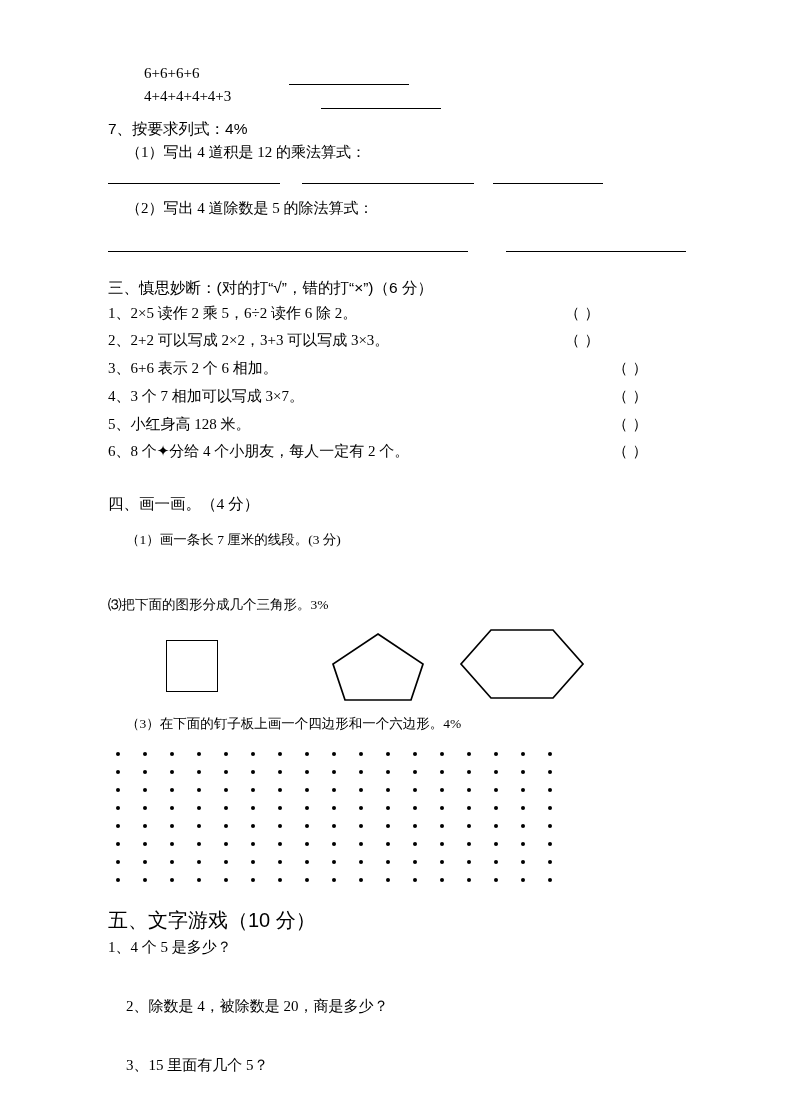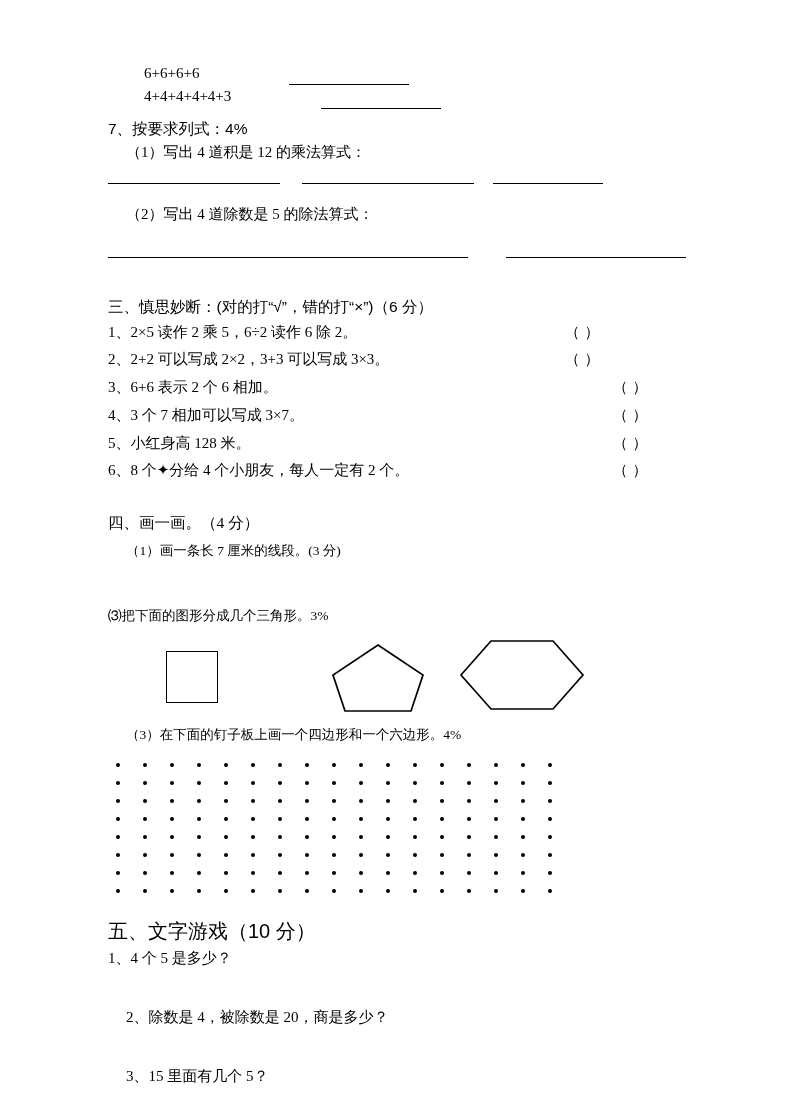--- a/index.html
+++ b/index.html
@@ -114,30 +114,30 @@
 
     <div class="line sec-head">7、按要求列式：4%</div>
     <div class="line indent2">（1）写出 4 道积是 12 的乘法算式：</div>
     <div class="line" style="margin-top:4px">
       <span class="blank-ul" style="width:172px"></span>
       <span style="display:inline-block;width:14px"></span>
       <span class="blank-ul" style="width:172px"></span>
       <span style="display:inline-block;width:12px"></span>
       <span class="blank-ul" style="width:110px"></span>
     </div>
-    <div class="line indent2" style="margin-top:12px">（2）写出 4 道除数是 5 的除法算式：</div>
+    <div class="line indent2" style="margin-top:6px">（2）写出 4 道除数是 5 的除法算式：</div>
     <div class="line" style="margin-top:16px">
       <span class="blank-ul" style="width:360px"></span>
       <span style="display:inline-block;width:30px"></span>
       <span class="blank-ul" style="width:180px"></span>
     </div>
 
     <div class="spacer-sm"></div>
 
-    <div class="line sec-head" style="margin-top:21px">三、慎思妙断：(对的打“√”，错的打“×”)（6 分）</div>
+    <div class="line sec-head" style="margin-top:8px">三、慎思妙断：(对的打“√”，错的打“×”)（6 分）</div>
 
     <div class="tf-row">
       <span class="tf-text">1、2×5 读作 2 乘 5，6÷2 读作 6 除 2。</span>
       <span class="tf-mark answer-brackets">（    ）</span>
     </div>
     <div class="tf-row">
       <span class="tf-text">2、2+2 可以写成 2×2，3+3 可以写成 3×3。</span>
       <span class="tf-mark answer-brackets">（    ）</span>
     </div>
     <div class="tf-row">
@@ -153,21 +153,21 @@
       <span class="tf-mark answer-brackets" style="padding-right:40px">（    ）</span>
     </div>
     <div class="tf-row">
       <span class="tf-text">6、8 个✦分给 4 个小朋友，每人一定有 2 个。</span>
       <span class="tf-mark answer-brackets" style="padding-right:40px">（    ）</span>
     </div>
 
     <div class="spacer-lg"></div>
 
     <div class="line" style="font-size:15.5px">四、画一画。（4 分）</div>
-    <div class="line indent2 small" style="margin-top:6px">（1）画一条长 7 厘米的线段。(3 分)</div>
+    <div class="line indent2 small" style="margin-top:14px">（1）画一条长 7 厘米的线段。(3 分)</div>
 
     <div style="height:44px"></div>
 
     <div class="line small">⑶把下面的图形分成几个三角形。3%</div>
 
     <div class="shapes">
       <div class="sq"></div>
       <svg class="pent" width="110" height="80" viewBox="0 0 110 80">
         <polygon points="55,6 100,36 88,72 22,72 10,36" fill="none" stroke="#000" stroke-width="1.7"></polygon>
       </svg>

